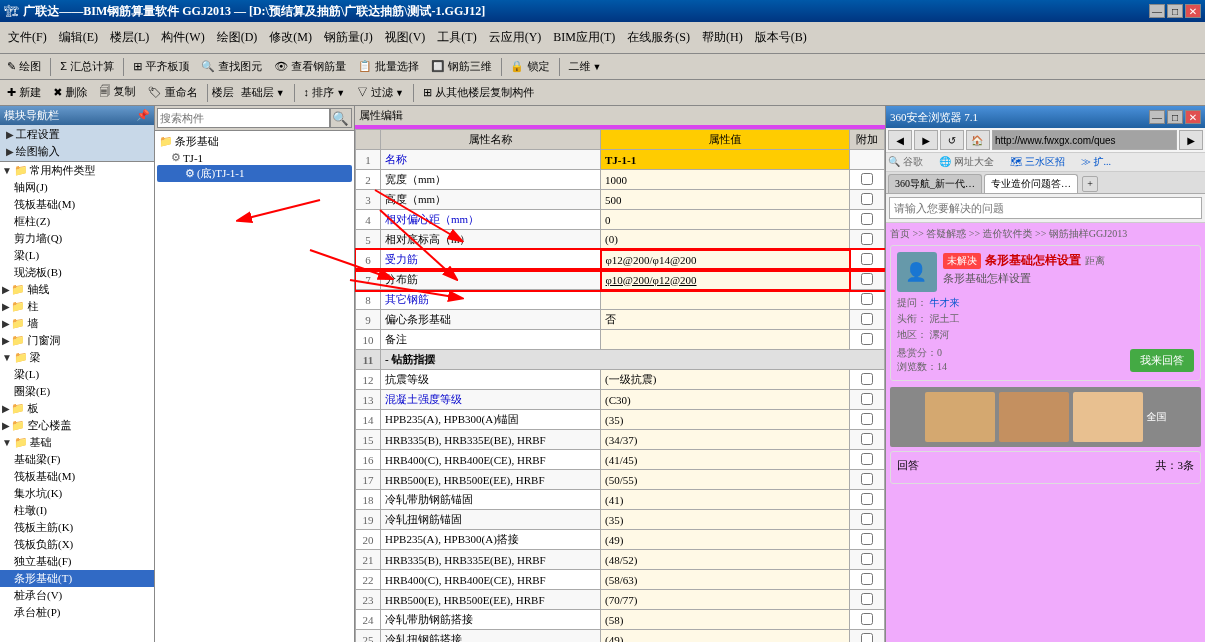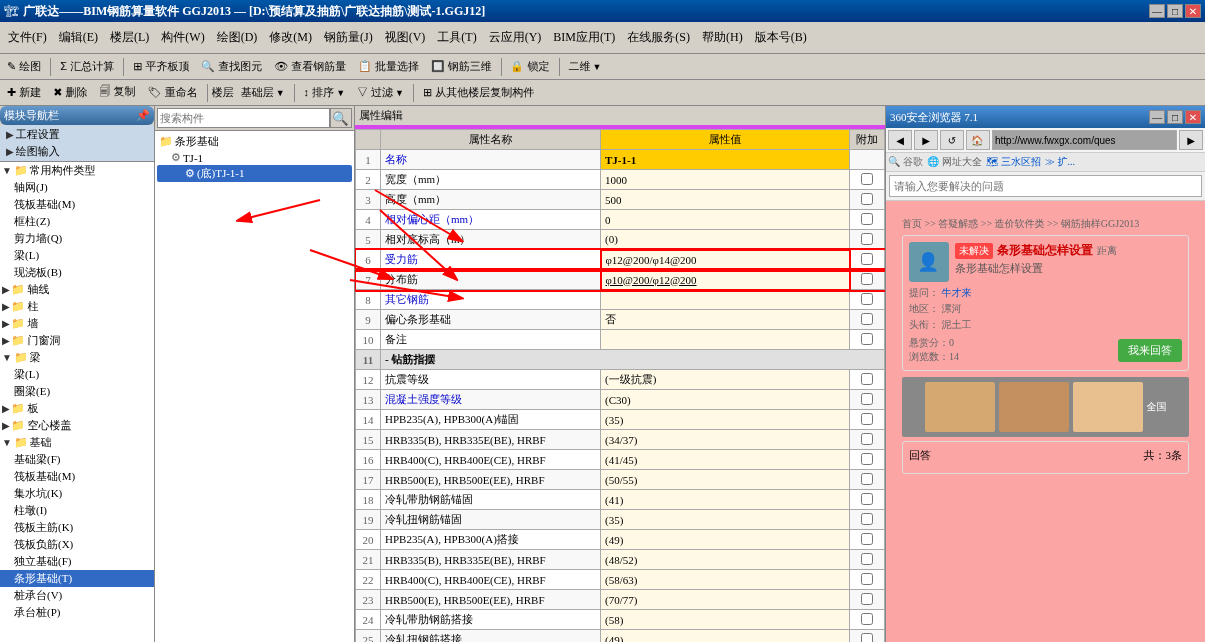--- a/index.html
+++ b/index.html
@@ -20,21 +20,21 @@
     .toolbar { background: #d4d0c8; height: 26px; display: flex; align-items: center; padding: 0 2px; border-bottom: 1px solid #888; flex-shrink: 0; gap: 2px; }
     .toolbar-btn { padding: 1px 4px; background: #d4d0c8; border: 1px solid transparent; cursor: pointer; font-size: 11px; white-space: nowrap; display: flex; align-items: center; gap: 2px; }
     .toolbar-sep { width: 1px; height: 18px; background: #888; margin: 0 2px; }
     .toolbar-arrow { font-size: 9px; }
 
     
     .toolbar2 { background: #d4d0c8; height: 26px; display: flex; align-items: center; padding: 0 2px; border-bottom: 1px solid #888; flex-shrink: 0; gap: 2px; }
 
     
     .left-panel { width: 155px; background: #d4d0c8; border-right: 1px solid #888; display: flex; flex-direction: column; flex-shrink: 0; }
-    .panel-header { background: linear-gradient(to bottom, #6699cc, #336699); color: white; padding: 2px 4px; font-size: 11px; display: flex; align-items: center; justify-content: space-between; border-radius: 6px; }
+    .panel-header { background: linear-gradient(to bottom, #6699cc, #336699); color: white; padding: 2px 4px; font-size: 11px; display: flex; align-items: center; justify-content: space-between; }
     .nav-tree { flex: 1; overflow-y: auto; background: white; font-size: 11px; }
     .nav-item { padding: 1px 2px; cursor: pointer; white-space: nowrap; display: flex; align-items: center; }
     .nav-indent { padding-left: 14px; }
     .expand-icon { margin-right: 2px; font-size: 10px; color: #333; }
     .folder-icon { color: #f0c040; margin-right: 2px; }
     .highlighted-item { background: #316ac5 !important; color: white !important; }
 
     
     .middle-panel { width: 200px; background: white; border-right: 1px solid #888; display: flex; flex-direction: column; flex-shrink: 0; }
     .search-bar { display: flex; align-items: center; padding: 2px; background: #d4d0c8; border-bottom: 1px solid #888; }
@@ -66,21 +66,21 @@
     .browser-panel { width: 320px; background: #f0f0f0; border-left: 1px solid #888; display: flex; flex-direction: column; flex-shrink: 0; overflow: hidden; }
     .browser-title-bar { background: linear-gradient(to bottom, #4a90d9, #2060a0); color: white; height: 22px; display: flex; align-items: center; padding: 0 4px; font-size: 11px; }
     .browser-nav { background: #f5f5f5; border-bottom: 1px solid #ccc; padding: 2px; display: flex; align-items: center; gap: 2px; }
     .browser-nav-btn { width: 24px; height: 20px; background: #e0e0e0; border: 1px solid #aaa; cursor: pointer; font-size: 10px; display: flex; align-items: center; justify-content: center; }
     .browser-addr { flex: 1; height: 20px; border: 1px solid #aaa; font-size: 10px; padding: 0 2px; background: #a3a3a3; }
     .browser-tabs { background: #ddd; display: flex; padding: 2px 2px 0; gap: 2px; border-bottom: 1px solid #aaa; }
     .browser-tab { background: #c8c8c8; border: 1px solid #aaa; border-bottom: none; padding: 2px 6px; font-size: 10px; cursor: pointer; max-width: 120px; overflow: hidden; text-overflow: ellipsis; white-space: nowrap; border-radius: 3px 3px 0 0; }
     .browser-tab.active { background: white; }
     .browser-search-bar { padding: 3px; background: #f0f0f0; border-bottom: 1px solid #ccc; }
     .browser-search-input { width: 100%; height: 22px; border: 1px solid #aaa; font-size: 11px; padding: 0 4px; }
-    .browser-content { flex: 1; overflow-y: auto; padding: 16px; background: #fca5a5; font-size: 11px; }
+    .browser-content { flex: 1; overflow-y: auto; padding: 4px; background: #f0abfc; font-size: 11px; }
     .breadcrumb { color: #666; font-size: 10px; margin-bottom: 4px; }
     .question-section { border: 1px solid #ddd; border-radius: 3px; padding: 6px; margin-bottom: 6px; }
     .answer-section { border: 1px solid #ddd; border-radius: 3px; padding: 6px; margin-bottom: 6px; }
     .answer-header { display: flex; justify-content: space-between; align-items: center; margin-bottom: 4px; }
     .user-avatar { width: 40px; height: 40px; background: #6699aa; border-radius: 3px; display: flex; align-items: center; justify-content: center; color: white; font-size: 18px; }
     .unsolved-badge { background: #ff4444; color: white; padding: 1px 4px; font-size: 10px; border-radius: 2px; }
     .reply-btn { background: #44aa44; color: white; border: none; padding: 4px 10px; cursor: pointer; font-size: 11px; border-radius: 3px; }
 
     .main-content { display: flex; flex: 1; overflow: hidden; position: relative; }
   </style>
@@ -465,25 +465,30 @@
     </div>
     <div class="browser-nav">
       <button class="browser-nav-btn">◀</button>
       <button class="browser-nav-btn">▶</button>
       <button class="browser-nav-btn">↺</button>
       <button class="browser-nav-btn">🏠</button>
       <input type="text" class="browser-addr" value="http://www.fwxgx.com/ques" style="">
       <button class="browser-nav-btn">▶</button>
     </div>
 
-    <div style="background:#e8e8e8; padding:2px; display:flex; align-items:center; gap:4px; border-bottom:1px solid #ccc;">
+    <div style="background:#e8e8e8; padding:2px; display:flex; align-items:center; gap:16px; border-bottom:1px solid #ccc;">
       <span style="font-size:10px; color:#666;">🔍 谷歌</span>
       <span style="font-size:10px; color:#666;">🌐 网址大全</span>
       <span style="font-size:10px; color:#0055cc;">🗺 三水区招</span>
       <span style="font-size:10px; color:#0055cc;">≫ 扩...</span>
+    </div>
+    <div class="browser-tabs">
+      <div class="browser-tab">360导航_新一代…</div>
+      <div class="browser-tab active">专业造价问题答…</div>
+      <div style="width:16px;height:16px;background:#ddd;border:1px solid #aaa;display:flex;align-items:center;justify-content:center;font-size:10px;cursor:pointer;border-radius:2px;margin-left:2px;align-self:center;">+</div>
     </div>
     <div class="browser-search-bar">
       <input type="text" class="browser-search-input" placeholder="请输入您要解决的问题" style="">
     </div>
     <div class="browser-content">
       <div class="breadcrumb">首页 &gt;&gt; 答疑解惑 &gt;&gt; 造价软件类 &gt;&gt; 钢筋抽样GGJ2013</div>
 
       <div class="question-section">
         <div style="display:flex; justify-content:space-between; align-items:flex-start; margin-bottom:4px;">
           <div style="display:flex; align-items:flex-start; gap:6px;">
@@ -496,26 +501,26 @@
               </div>
               <div style="font-size:11px; color:#555; margin-bottom:2px;">条形基础怎样设置</div>
             </div>
           </div>
         </div>
         <div style="font-size:10px; color:#666; margin-bottom:2px;">
           <span>提问：</span>
           <span style="color:#0055cc;">牛才来</span>
         </div>
         <div style="font-size:10px; color:#666; margin-bottom:2px;">
+          <span>头衔：</span>
+          <span>泥土工</span>
+        </div>
+        <div style="font-size:10px; color:#666; margin-bottom:2px;">
           <span>地区：</span>
           <span>漯河</span>
-        </div>
-        <div style="font-size:10px; color:#666; margin-bottom:2px;">
-          <span>头衔：</span>
-          <span>泥土工</span>
         </div>
         <div style="display:flex; justify-content:space-between; align-items:center; margin-top:4px;">
           <div>
             <div style="font-size:10px; color:#666;">悬赏分：0</div>
             <div style="font-size:10px; color:#666;">浏览数：14</div>
           </div>
           <button class="reply-btn">我来回答</button>
         </div>
       </div>
 

